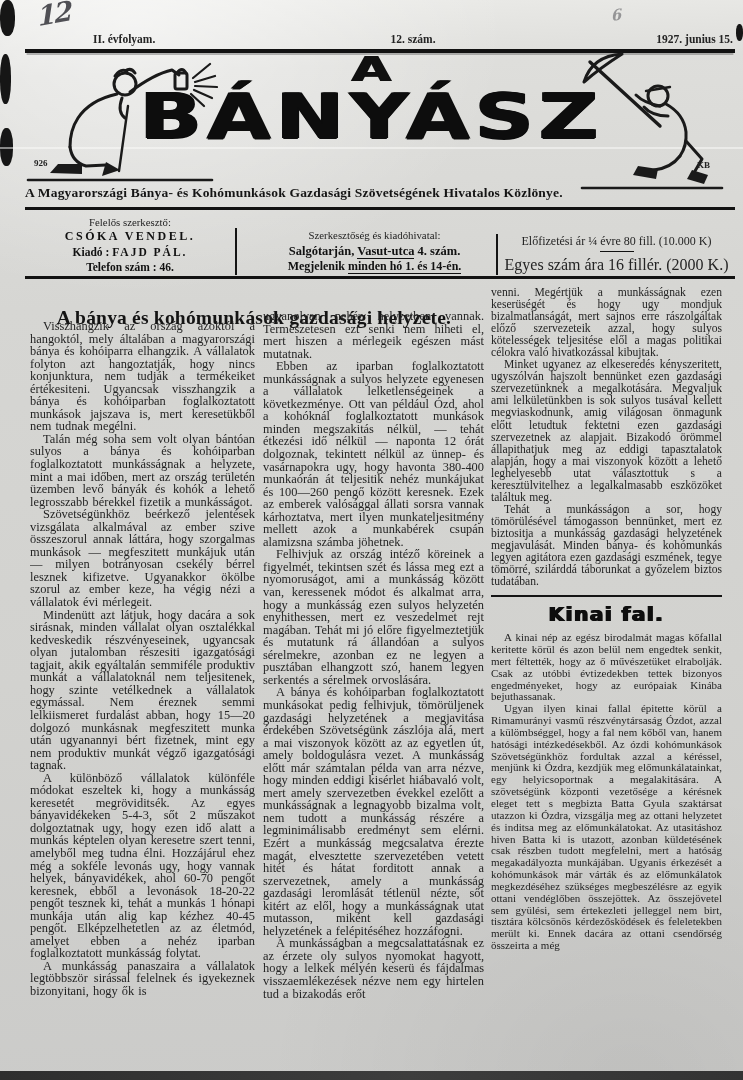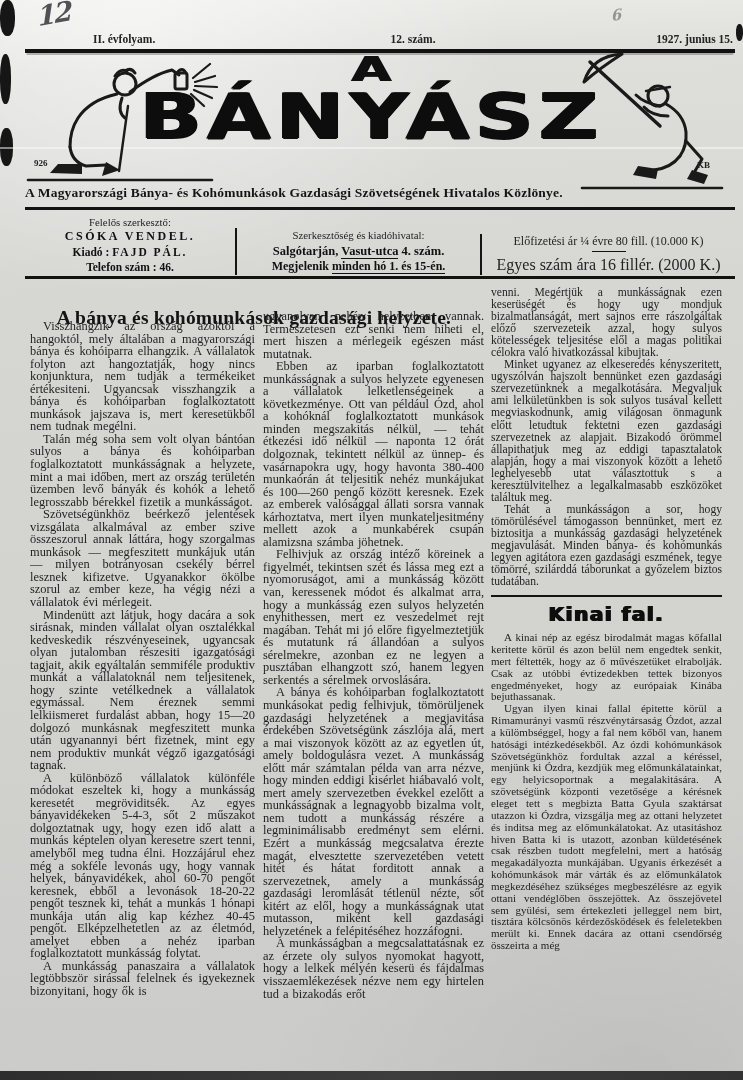--- a/index.html
+++ b/index.html
@@ -47,21 +47,21 @@
   .am-left{top:158px;left:34px;}
   .am-right{top:160px;left:697px;}
   .subtitle{position:absolute;top:185px;left:25px;width:710px;
     font-weight:bold;font-size:13.5px;letter-spacing:.2px;color:#151515;}
   
   .info-box{position:absolute;top:211px;left:25px;width:710px;height:64px;display:flex;align-items:flex-end;}
   .info-cell{display:flex;flex-direction:column;justify-content:center;align-items:center;
     text-align:center;line-height:1.32;}
   .info-cell + .info-cell{border-left:2px solid #141414;}
   .ic-1{flex:0 0 210px;}
-  .ic-2{flex:0 0 243px;}
+  .ic-2{flex:0 0 243px;padding-left:16px;}
   .ic-3{flex:1;}
   .ic-label{font-size:10.8px;color:#1d1d1d;}
   .ic-name{font-size:12px;font-weight:bold;letter-spacing:2.5px;color:#111;}
   .ic-line-b{font-size:11.5px;font-weight:bold;color:#111;}
   .ic-name-sp{letter-spacing:2px;}
   .u{border-bottom:1.4px solid #111;}
   .price-divider{width:34px;height:0;border-top:1.6px solid #111;margin:1.5px 0;}
   
   .headline-main{position:absolute;top:280px;left:28px;width:452px;text-align:center;
     font-size:19.5px;font-weight:bold;color:#141414;letter-spacing:.2px;margin-top:27px;}
@@ -149,21 +149,21 @@
         <span class="ic-name-sp">FAJD PÁL.</span>
       </span>
       <span class="ic-line-b">Telefon szám : 46.</span>
     </div>
     <div class="info-cell ic-2">
       <span class="ic-label">Szerkesztőség és kiadóhivatal:</span>
       <span class="ic-line-b" style="font-size:12.5px">
         <span>Salgótarján, </span><span class="u">Vasut-utca</span><span> 4. szám.</span>
       </span>
       <span class="ic-line-b" style="font-size:12px">
-        <span>Megjelenik </span><span class="u">minden hó 1. és 15-én.</span>
+        <span>Megjelenik </span><span class="u">minden hó 1. és 14-én.</span>
       </span>
     </div>
     <div class="info-cell ic-3">
       <span style="font-size:12px">Előfizetési ár ¼ évre 80 fill. (10.000 K)</span>
       <span class="price-divider"></span>
       <span style="font-size:16px">Egyes szám ára 16 fillér. (2000 K.)</span>
     </div>
   </div>
 
   <div class="rule rule-low"></div>

